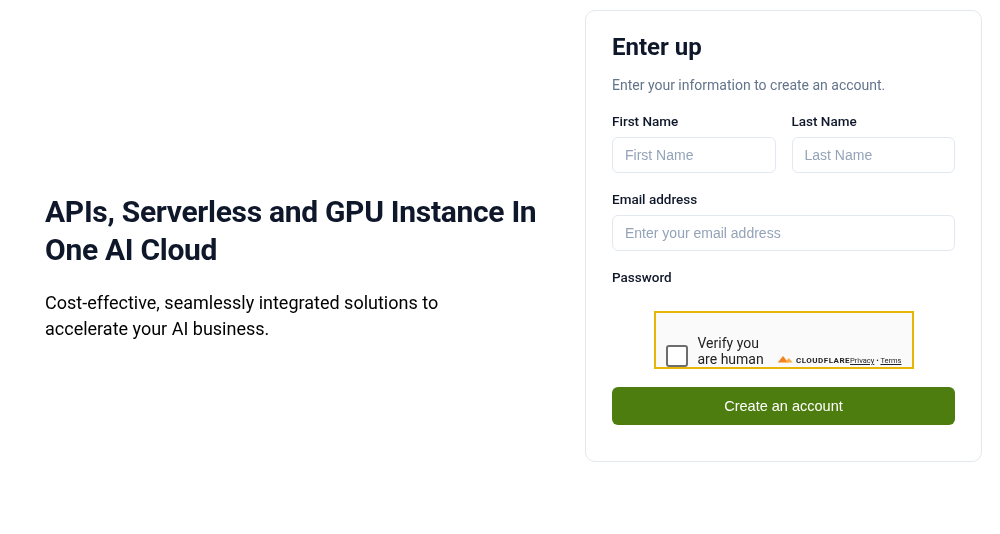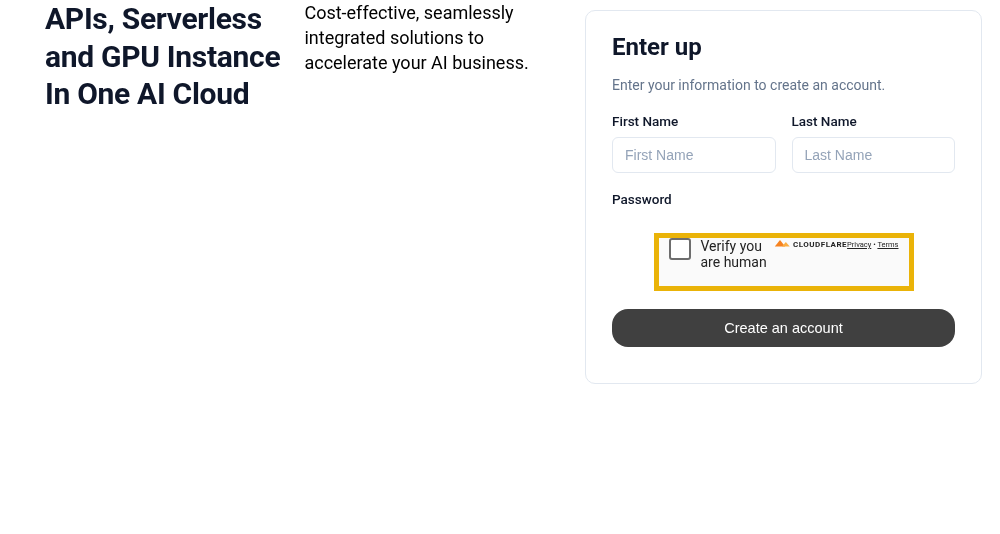--- a/index.html
+++ b/index.html
@@ -15,21 +15,21 @@
       overflow: hidden;
       position: relative;
     }
     .container {
       display: flex;
       height: 100%;
     }
     .left-pane {
       flex: 1;
       display: flex;
-      flex-direction: row;
+      flex-direction: column;
       justify-content: center;
       padding-left: 45px;
       padding-right: 40px;
     }
     .headline {
       font-size: 30px;
       font-weight: 700;
       color: #0f172a;
       line-height: 1.25;
       margin-bottom: 22px;
@@ -112,24 +112,24 @@
       color: #475569;
     }
     .captcha-wrap {
       display: flex;
       justify-content: center;
       margin: 18px 0 18px 0;
     }
     .captcha {
       width: 260px;
       height: 58px;
-      border: 5px solid #eab308;
+      border: 2px solid #eab308;
       background: #fafafa;
       display: flex;
-      align-items: flex-start;
+      align-items: flex-end;
       padding: 0 10px;
       font-size: 14px;
       position: relative;
     }
     .captcha-checkbox {
       width: 22px;
       height: 22px;
       border: 2px solid #6d6d6d;
       border-radius: 3px;
       margin-right: 10px;
@@ -161,24 +161,24 @@
     .cf-links {
       font-size: 7.5px;
       color: #232323;
     }
     .cf-links span {
       text-decoration: underline;
     }
     .submit-btn {
       width: 100%;
       padding: 11px;
-      background: #404040;
+      background: #4d7c0f;
       color: #ffffff;
       border: none;
-      border-radius: 16px;
+      border-radius: 6px;
       font-size: 14.5px;
       font-weight: 500;
       cursor: pointer;
       margin-bottom: 14px;
     }
     .login-row {
       text-align: center;
       font-size: 14px;
       color: #0f172a;
     }
@@ -207,20 +207,24 @@
         <div class="field">
           <label class="label">First Name</label>
           <input class="input" type="text" placeholder="First Name" style="">
         </div>
         <div class="field">
           <label class="label">Last Name</label>
           <input class="input" type="text" placeholder="Last Name" style="">
         </div>
       </div>
 
+      <div class="field field-full">
+        <label class="label">Email address</label>
+        <input class="input" type="email" placeholder="Enter your email address" style="">
+      </div>
 
       <div class="field field-full" style="margin-bottom:0">
         <label class="label">Password</label>
       </div>
 
       <div class="captcha-wrap">
         <div class="captcha">
           <div class="captcha-checkbox"></div>
           <span class="captcha-text">Verify you are human</span>
           <div class="captcha-brand">

